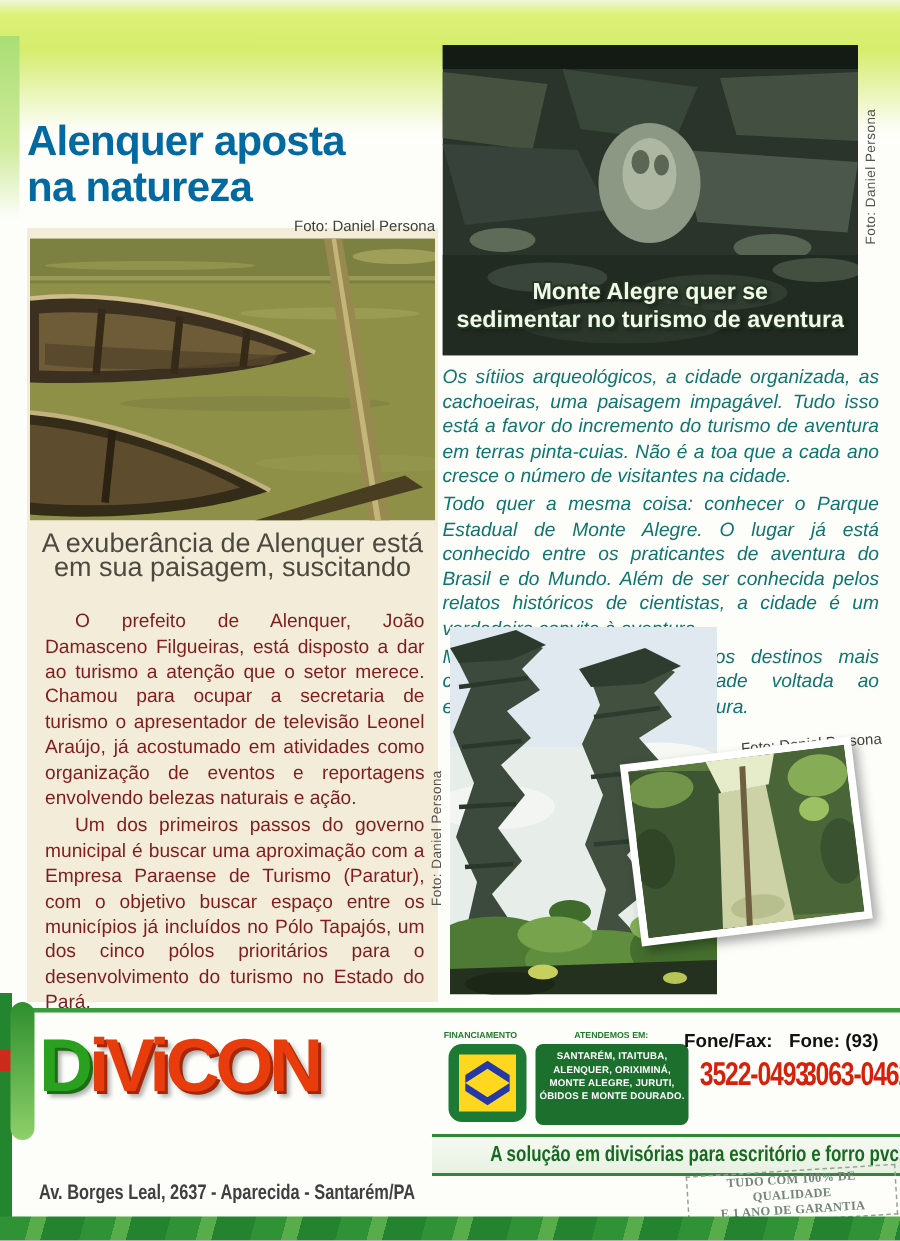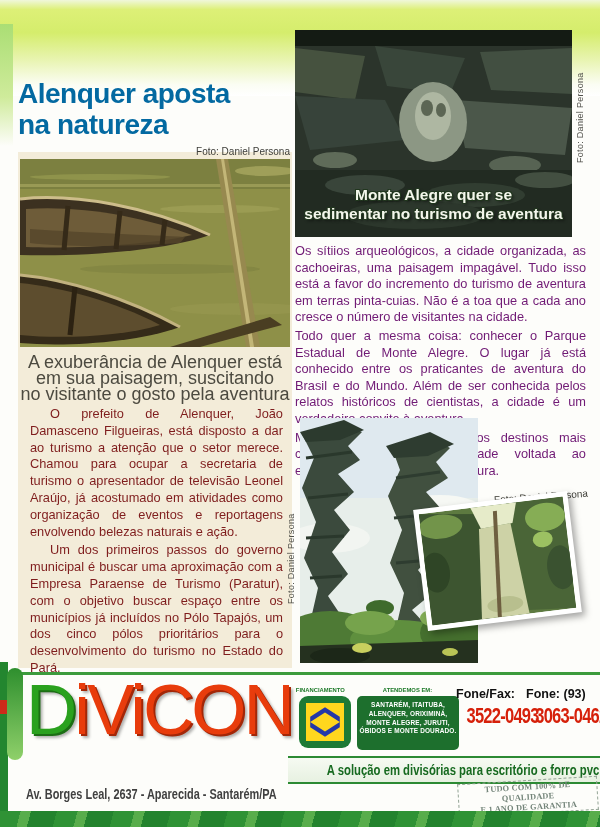--- a/index.html
+++ b/index.html
@@ -30,36 +30,36 @@
   
   .photo-top{position:absolute;left:295px;top:30px;width:277px;height:207px;}
   .photo-top-overlay{position:absolute;left:295px;top:186px;width:277px;text-align:center;
     font-size:15.5px;font-weight:bold;line-height:18.5px;color:#f4f7ec;
     text-shadow:-1px -1px 0 #22371f,1px -1px 0 #22371f,-1px 1px 0 #22371f,1px 1px 0 #22371f,2px 2px 3px rgba(0,0,0,.55);}
   .vcredit{position:absolute;writing-mode:vertical-rl;transform:rotate(180deg);
     font-size:9px;color:#52524c;letter-spacing:.3px;}
   .vc-top{left:575px;top:38px;height:125px;}
   .vc-bottom{left:286px;top:466px;height:138px;}
   .right-paras{position:absolute;left:295px;top:243px;width:291px;text-align:justify;
-    font-size:12.8px;line-height:16.6px;color:#701a75;}
+    font-size:12.8px;line-height:16.6px;color:#0f766e;font-style:italic;}
   .right-paras p{margin:0;}
   .right-paras p + p{margin-top:2px;}
   .photo-pillars{position:absolute;left:300px;top:418px;width:178px;height:245px;}
   .inset-wrap{position:absolute;left:420px;top:500px;width:145px;height:112px;
     background:#fff;padding:5px;transform:rotate(-7deg);
     box-shadow:3px 4px 7px rgba(0,0,0,.35);}
   .inset-label{position:absolute;left:494px;top:491px;font-size:10px;color:#3f3f38;
     transform:rotate(-4deg);white-space:nowrap;}
   
   .ad-topline{position:absolute;left:0;top:672px;width:600px;height:3px;background:#3c9b3c;}
   .ad-left-strip{position:absolute;left:0;top:662px;width:8px;height:150px;background:#23862f;}
   .ad-red-sq{position:absolute;left:0;top:700px;width:9px;height:14px;background:#cc2a1a;}
   .ad-bracket{position:absolute;left:7px;top:668px;width:16px;height:92px;border-radius:8px;
     background:linear-gradient(180deg,#2e8f2e,#8fd06a);}
-  .logo{position:absolute;left:26px;top:672px;height:76px;font-size:71px;font-weight:normal;
+  .logo{position:absolute;left:26px;top:672px;height:76px;font-size:50px;font-weight:bold;
     letter-spacing:-3px;line-height:76px;white-space:nowrap;}
   .logo-d{color:#2aa11e;text-shadow:2px 2px 0 #1c6e14,4px 4px 3px rgba(0,0,0,.3);}
   .logo-rest{color:#e83c0c;text-shadow:2px 2px 0 #a32708,4px 4px 3px rgba(0,0,0,.3);}
   .tagline{position:absolute;left:24px;top:752px;width:268px;font-size:16px;font-weight:bold;
     color:#157a1f;white-space:nowrap;}
   .tagline .squeeze{display:inline-block;transform:scaleX(.75);transform-origin:left;}
   .address{position:absolute;left:26px;top:786px;width:268px;font-size:14px;font-weight:bold;
     color:#404040;white-space:nowrap;}
   .address .squeeze{display:inline-block;transform:scaleX(.78);transform-origin:left;}
   .fin-label{position:absolute;left:293px;top:687px;width:84px;font-size:9px;font-weight:bold;
@@ -134,21 +134,20 @@
       <path d="M0,116 C45,120 105,138 160,168" stroke="#c2b27f" stroke-width="3" fill="none"></path>
       <polygon points="196,0 208,0 240,188 226,188" fill="#97894f"></polygon>
       <polygon points="201,0 204,0 234,188 230,188" fill="#c3b678"></polygon>
       <polygon points="150,188 250,158 262,166 180,188" fill="#4a3e22"></polygon>
     </svg>
   </div>
 
   <div class="caption">
     <div>A exuberância de Alenquer está</div>
     <div>em sua paisagem, suscitando</div>
-    <div>no visitante o gosto pela aventura</div>
   </div>
 
   <div class="left-paras">
     <p>O prefeito de Alenquer, João Damasceno Filgueiras, está disposto a dar ao turismo a atenção que o setor merece. Chamou para ocupar a secretaria de turismo o apresentador de televisão Leonel Araújo, já acostumado em atividades como organização de eventos e reportagens envolvendo belezas naturais e ação.</p>
     <p>Um dos primeiros passos do governo municipal é buscar uma aproximação com a Empresa Paraense de Turismo (Paratur), com o objetivo buscar espaço entre os municípios já incluídos no Pólo Tapajós, um dos cinco pólos prioritários para o desenvolvimento do turismo no Estado do Pará.</p>
   </div>
 
   <div class="photo-top">
     <svg width="277" height="207" viewBox="0 0 277 207" preserveAspectRatio="none">
       <rect width="277" height="207" fill="#2b342b"></rect>

